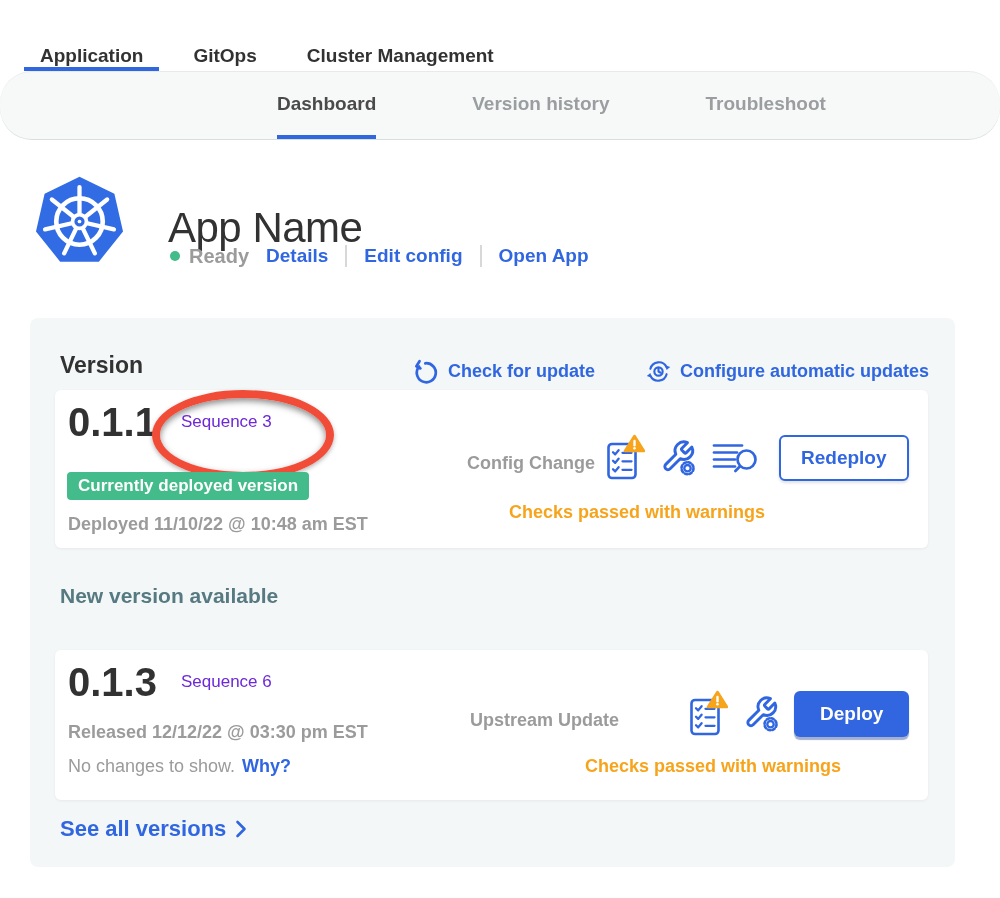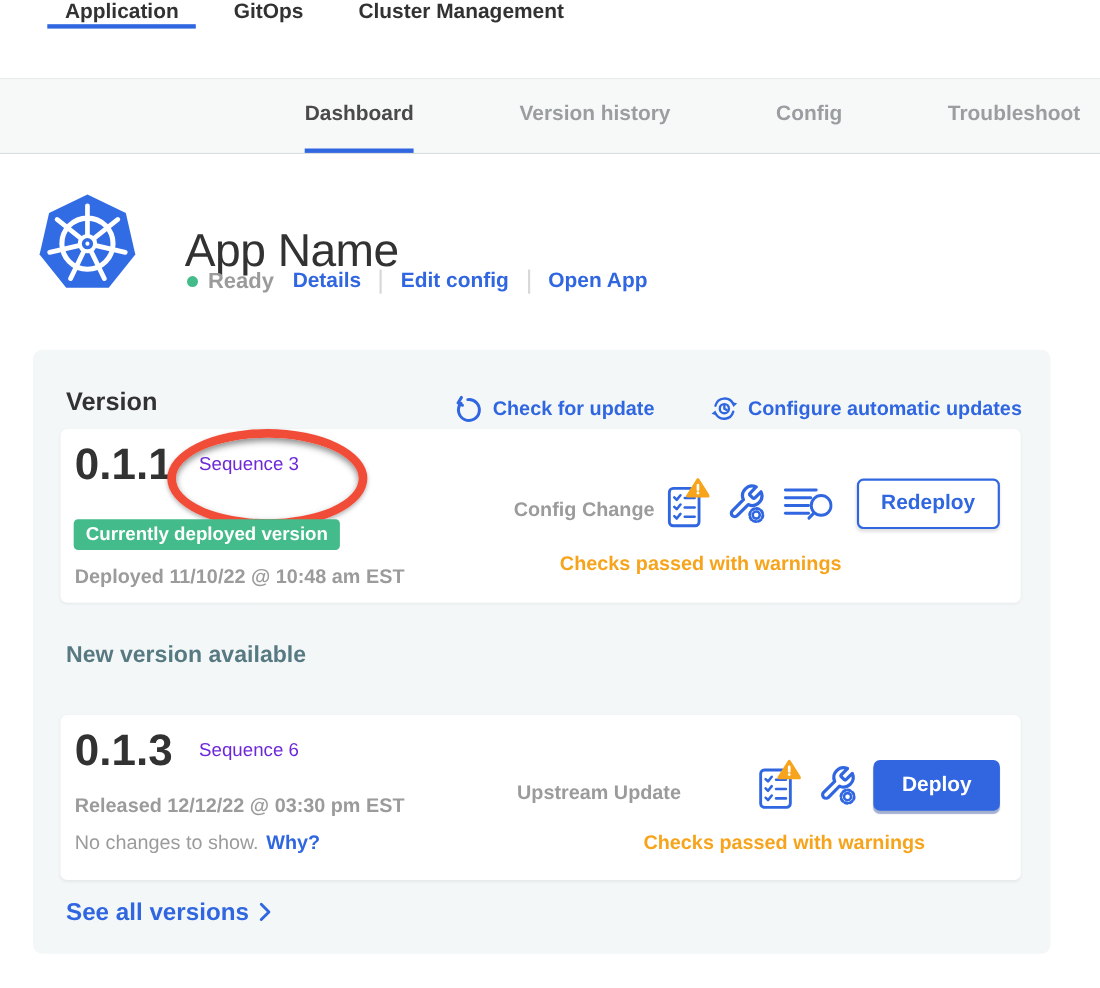--- a/index.html
+++ b/index.html
@@ -3,28 +3,28 @@
 <meta charset="utf-8">
 <style>
   html,body{margin:0;padding:0;}
   body{
     width:1000px;height:898px;position:relative;overflow:hidden;
     background:#ffffff;color:#323232;
     font-family:"Liberation Sans", sans-serif;
   }
   
   .topnav{position:absolute;top:0;left:0;right:0;height:71px;background:#fff;
-    display:flex;align-items:flex-start;padding-left:43px;gap:18px;}
+    display:flex;align-items:flex-end;padding-left:24px;gap:18px;}
   .topnav .tab{display:flex;align-items:center;padding:0 16px;font-size:19px;font-weight:700;
     color:#323232;border-bottom:4px solid transparent;box-sizing:border-box;cursor:pointer;white-space:nowrap;}
   .topnav .tab.active{border-bottom-color:#3066E0;}
   
   .subnav{position:absolute;top:71px;left:0;right:0;height:67px;background:#f7f9f9;
     border-top:1px solid #e8eaea;border-bottom:1px solid #d9dede;
-    display:flex;align-items:stretch;padding-left:277px;gap:96px;overflow:hidden;}
+    display:flex;align-items:stretch;padding-left:277px;gap:96px;overflow:hidden;border-radius:32px;}
   .subnav .tab{display:flex;align-items:center;font-size:19px;font-weight:700;color:#9b9ea0;
     border-bottom:4px solid transparent;box-sizing:border-box;cursor:pointer;white-space:nowrap;flex-shrink:0;}
   .subnav .tab.active{color:#4a4a4a;border-bottom-color:#3066E0;}
   
   .k8s-logo{position:absolute;left:33px;top:173px;width:93px;height:97px;}
   .app-name{position:absolute;left:168px;top:176px;font-size:42px;font-weight:400;letter-spacing:-0.5px;}
   .status-row{position:absolute;left:170px;top:242px;display:flex;align-items:center;gap:17px;height:28px;}
   .status{display:flex;align-items:center;gap:9px;font-size:20px;font-weight:700;color:#9b9b9b;}
   .dot{width:10px;height:10px;border-radius:50%;background:#44BB8A;}
   .hlink{font-size:19px;font-weight:700;color:#3066E0;cursor:pointer;}
@@ -75,21 +75,20 @@
 
 <nav class="topnav">
   <div class="tab active">Application</div>
   <div class="tab">GitOps</div>
   <div class="tab">Cluster Management</div>
 </nav>
 
 <nav class="subnav">
   <div class="tab active">Dashboard</div>
   <div class="tab">Version history</div>
-  <div class="tab">Config</div>
   <div class="tab">Troubleshoot</div>
 </nav>
 
 <div class="k8s-logo">
   <svg viewBox="0 0 100 100" width="93" height="97" aria-hidden="true">
     <polygon points="50,2 87.5,20.1 96.8,60.7 70.8,93.2 29.2,93.2 3.2,60.7 12.5,20.1" fill="#326CE5"></polygon>
     <g stroke="#ffffff" stroke-width="4.6" stroke-linecap="round">
       <line x1="50" y1="50" x2="50" y2="13"></line>
       <line x1="50" y1="50" x2="79.7" y2="26.3"></line>
       <line x1="50" y1="50" x2="87" y2="58.5"></line>

